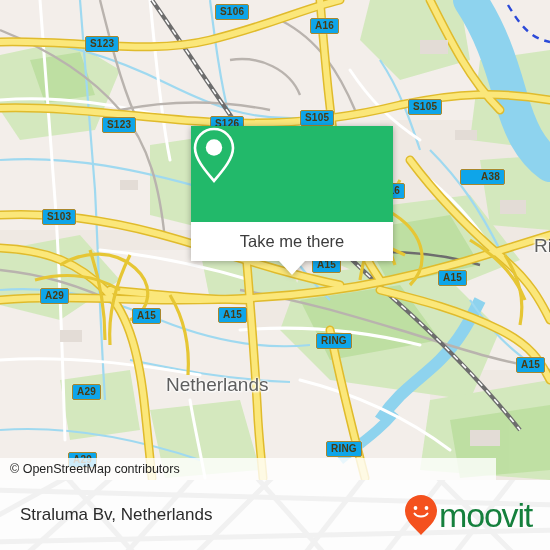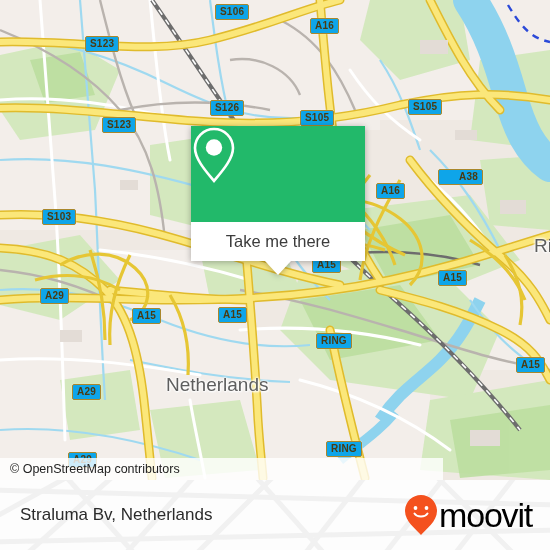--- a/index.html
+++ b/index.html
@@ -34,32 +34,32 @@
   .place{
     position:absolute;
     color:#5e5e5e;
     font-size:19px;
     white-space:nowrap;
     text-shadow:0 0 3px #fff,0 0 3px #fff,0 0 3px #fff,1px 1px 2px #fff;
   }
 
   
   .attrib{
-    position:absolute;left:0;bottom:0;width:443px;height:22px;
+    position:absolute;left:0;bottom:0;width:496px;height:22px;
     background:rgba(255,255,255,.80);
     display:flex;align-items:center;
   }
   .attrib span{
     font-size:12.5px;color:#222;padding-left:10px;
     font-family:"Liberation Sans", sans-serif;
   }
 
   
   .popup{
-    position:absolute;left:191px;top:126px;width:174px;
+    position:absolute;left:191px;top:126px;width:202px;
     filter:drop-shadow(0 1px 3px rgba(0,0,0,.30));
   }
   .popup-head{
     height:96px;background:#22b96a;
     display:flex;align-items:center;justify-content:center;
   }
   .popup-foot{
     height:39px;background:#fff;
     display:flex;align-items:center;justify-content:center;
   }
@@ -85,21 +85,21 @@
     position:absolute;left:20px;top:50%;transform:translateY(-50%);
     font-size:17px;color:#2b2b2b;white-space:nowrap;
     font-family:"Liberation Sans", sans-serif;
     text-align:right;
   }
   .logo{
     position:absolute;right:18px;top:50%;transform:translateY(-50%);
     display:flex;align-items:center;
   }
   .logo-word{
-    font-size:34px;color:#000000;letter-spacing:-1.2px;
+    font-size:34px;color:#15803d;letter-spacing:-1.2px;
     font-family:"Liberation Sans", sans-serif;margin-left:1px;
     font-weight:500;
     text-align:right;
   }
 </style>
 </head>
 <body>
 
 <div id="app">
 
@@ -260,24 +260,24 @@
         <rect x="302" y="196" width="48" height="22" rx="2"></rect>
       </g>
     </svg>
 
     <div id="shield-layer">
         <div class="shield" style="left: 215px; top: 4px;">S106</div>
         <div class="shield" style="left: 310px; top: 18px;">A16</div>
         <div class="shield" style="left: 85px; top: 36px;">S123</div>
         <div class="shield" style="left: 408px; top: 99px;">S105</div>
         <div class="shield" style="left: 102px; top: 117px;">S123</div>
-        <div class="shield" style="left: 210px; top: 100px;">S126</div>
+        <div class="shield" style="left: 210px; top: 116px;">S126</div>
         <div class="shield" style="left: 300px; top: 110px;">S105</div>
         <div class="shield" style="left: 376px; top: 183px;">A16</div>
-        <div class="shield" style="left: 438px; top: 169px; padding-left: 20px;">A38</div>
+        <div class="shield" style="left: 460px; top: 169px; padding-left: 20px;">A38</div>
         <div class="shield" style="left: 42px; top: 209px; text-align: center;">S103</div>
         <div class="shield" style="left: 312px; top: 257px;">A15</div>
         <div class="shield" style="left: 438px; top: 270px;">A15</div>
         <div class="shield" style="left: 40px; top: 288px;">A29</div>
         <div class="shield" style="left: 132px; top: 308px;">A15</div>
         <div class="shield" style="left: 218px; top: 307px;">A15</div>
         <div class="shield" style="left: 316px; top: 333px;">RING</div>
         <div class="shield" style="left: 516px; top: 357px;">A15</div>
         <div class="shield" style="left: 72px; top: 384px;">A29</div>
         <div class="shield" style="left: 326px; top: 441px;">RING</div>

